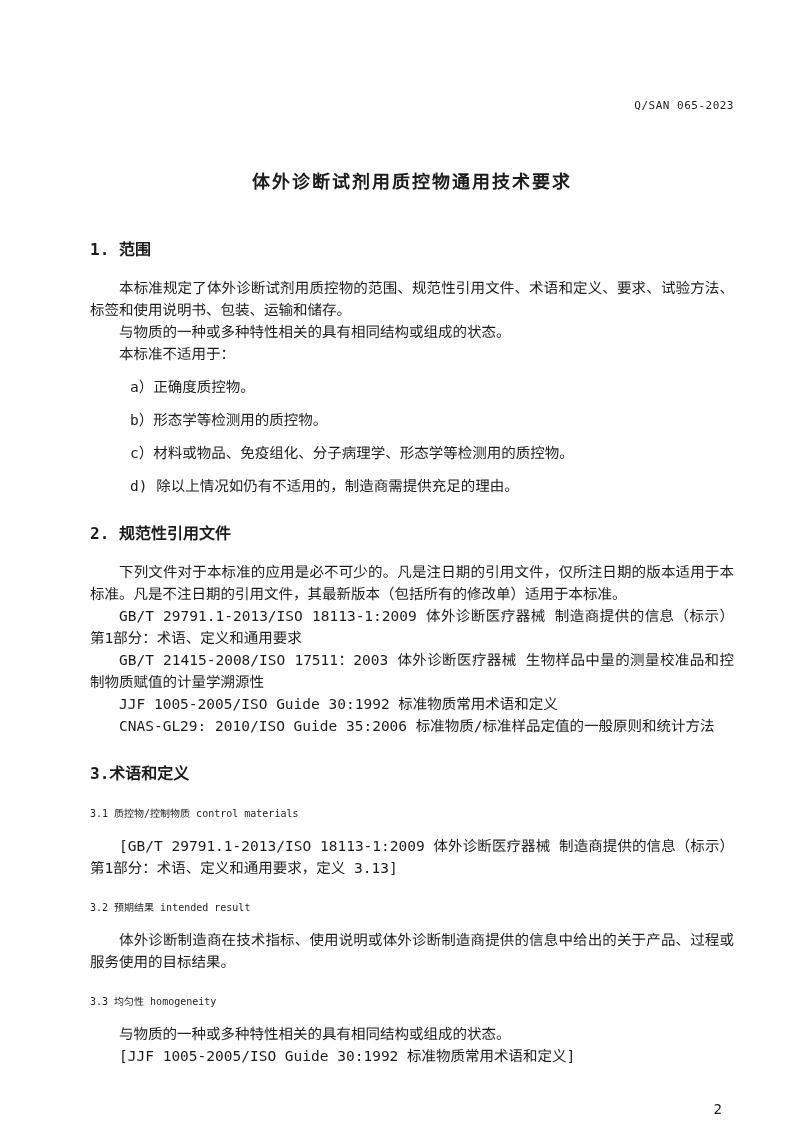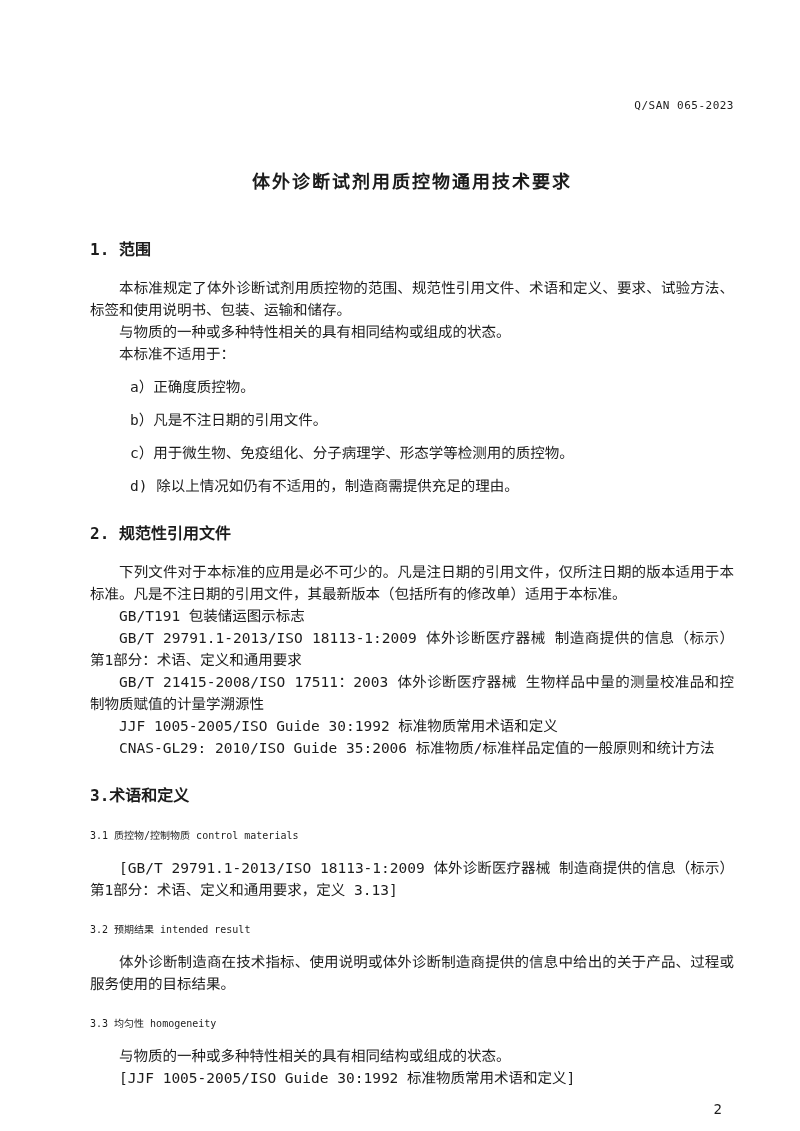--- a/index.html
+++ b/index.html
@@ -80,29 +80,28 @@
     <div class="doc-code">Q/SAN 065-2023</div>
 
     <h1 class="title">体外诊断试剂用质控物通用技术要求</h1>
 
     <section>
       <h2 class="sec-h">1. 范围</h2>
       <p class="para">本标准规定了体外诊断试剂用质控物的范围、规范性引用文件、术语和定义、要求、试验方法、标签和使用说明书、包装、运输和储存。</p>
       <p class="para">与物质的一种或多种特性相关的具有相同结构或组成的状态。</p>
       <p class="para">本标准不适用于：</p>
       <p class="list-item">a）正确度质控物。</p>
-      <p class="list-item">b）凡是不注日期的引用文件。</p>
-      <p class="list-item">c）用于微生物、免疫组化、分子病理学、形态学等检测用的质控物。</p>
+      <p class="list-item">b）形态学等检测用的质控物。</p>
+      <p class="list-item">c）材料或物品、免疫组化、分子病理学、形态学等检测用的质控物。</p>
       <p class="list-item">d) 除以上情况如仍有不适用的，制造商需提供充足的理由。</p>
     </section>
 
     <section>
       <h2 class="sec-h second">2. 规范性引用文件</h2>
       <p class="para">下列文件对于本标准的应用是必不可少的。凡是注日期的引用文件，仅所注日期的版本适用于本标准。凡是不注日期的引用文件，其最新版本（包括所有的修改单）适用于本标准。</p>
-      <p class="para">GB/T191 包装储运图示标志</p>
       <p class="para">GB/T 29791.1-2013/ISO 18113-1:2009 体外诊断医疗器械 制造商提供的信息（标示）第1部分：术语、定义和通用要求</p>
       <p class="para">GB/T 21415-2008/ISO 17511：2003 体外诊断医疗器械 生物样品中量的测量校准品和控制物质赋值的计量学溯源性</p>
       <p class="para">JJF 1005-2005/ISO Guide 30:1992 标准物质常用术语和定义</p>
       <p class="para">CNAS-GL29: 2010/ISO Guide 35:2006 标准物质/标准样品定值的一般原则和统计方法</p>
     </section>
 
     <section>
       <h2 class="sec-h second">3.术语和定义</h2>
 
       <h3 class="term-h"><span>3.1 质控物/控制物质</span><span class="term-en">control materials</span></h3>

